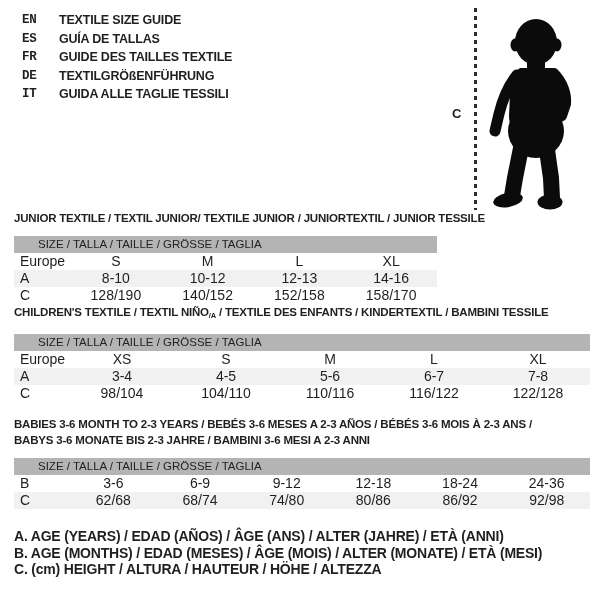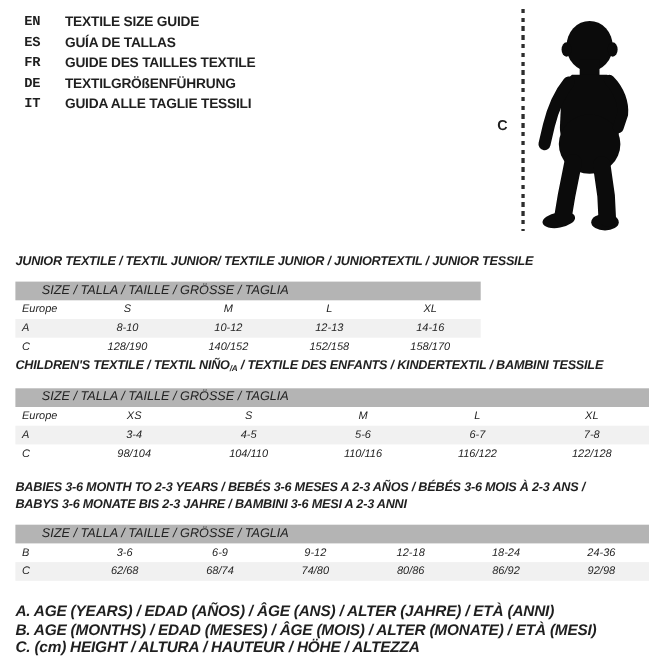--- a/index.html
+++ b/index.html
@@ -14,33 +14,33 @@
   .lang-list { position:absolute; top:11px; left:22px; }
   .lang-row { display:flex; font-weight:700; font-size:12.5px; line-height:18.5px; letter-spacing:-0.2px; }
   .lang-code { width:37px;font-family:Liberation Mono, monospace; }
   .figure-area { position:absolute; top:8px; left:448px; width:148px; height:208px; }
   .dash-line {
     position:absolute; left:26px; top:0; width:3px; height:202px;
     background:repeating-linear-gradient(to bottom, #2d2d2d 0px, #2d2d2d 4px, transparent 4px, transparent 8px);
   }
   .height-label { position:absolute; left:4px; top:98px; font-weight:700; font-size:13px; }
   .silhouette { position:absolute; left:36px; top:4px; width:100px; height:200px; }
-  .tables-area { position:absolute; top:230px; left:14px; width:576px;font-style:italic; }
+  .tables-area { position:absolute; top:210px; left:14px; width:576px; }
   .sec-title { font-weight:700; font-size:11.5px; line-height:16px; letter-spacing:-0.2px; margin-bottom:10px; }
   .sec-title .sub { font-size:7.5px; vertical-align:-2px; }
   .tbl { width:576px; }
   .size-table-section:nth-of-type(1) .tbl { width:423px; }
   .size-table-section:nth-of-type(2) { }
   .size-table-section:nth-of-type(3) { margin-top:14px; }
   .bar {
     background:var(--bar,#b4b4b4);
     height:17px; line-height:17px;
     padding-left:24px; font-size:11.5px; color:#222222;
   }
-  .trow { display:flex; height:17px; line-height:17px; font-size:10px; }
+  .trow { display:flex; height:17px; line-height:17px; font-size:14px; }
   .trow:nth-child(even) { background:var(--rowShaded,#f1f1f1); }
   .cell-label { width:56px; padding-left:6px; }
   .cell { flex:1; text-align:center; }
   .footnotes { margin-top:19px; }
   .footnote { font-weight:700; font-size:14px; line-height:16.5px; letter-spacing:-0.2px; }
 </style>
 </head>
 <body style="--bar: #b4b4b4; --rowShaded: #f1f1f1; --text: #1f1f1f;">
 
 <div class="lang-list">

